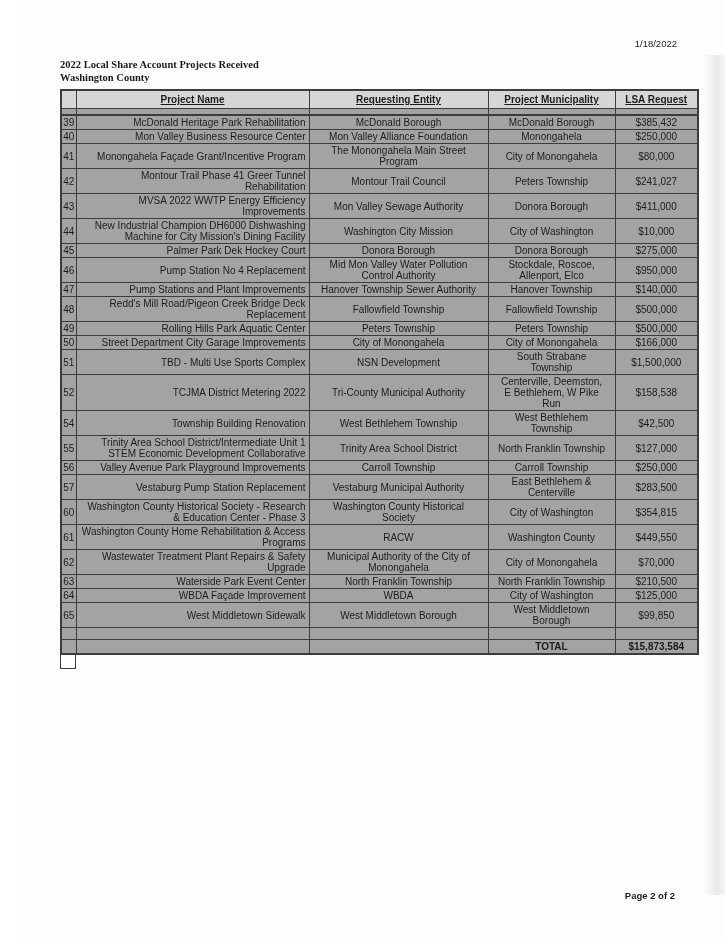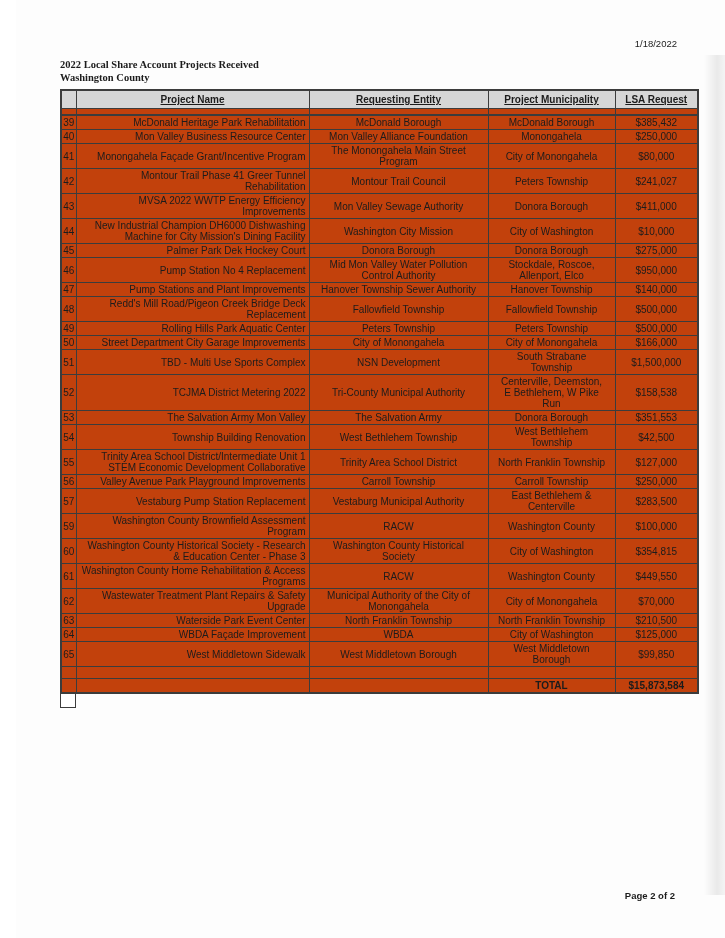--- a/index.html
+++ b/index.html
@@ -41,21 +41,21 @@
     line-height: 13px;
     white-space: nowrap;
     font-family: Liberation Serif, serif;
   }
   table.lsa {
     margin-top: 5px;
     width: 637px;
     border-collapse: collapse;
     table-layout: fixed;
     border: 2px solid var(--border);
-    background: #c2410c;
+    background: #a3a3a3;
   }
   .lsa th, .lsa td {
     border: 1px solid var(--border);
     font-size: 10px;
     line-height: 11px;
     padding: 1px 2px;
     vertical-align: middle;
     overflow: hidden;
     word-wrap: break-word;
   }
@@ -225,27 +225,20 @@
             <td>$1,500,000</td>
           </tr>
           <tr>
             <td>52</td>
             <td>TCJMA District Metering 2022</td>
             <td>Tri-County Municipal Authority</td>
             <td>Centerville, Deemston, E Bethlehem, W Pike Run</td>
             <td>$158,538</td>
           </tr>
           <tr>
-            <td>53</td>
-            <td>The Salvation Army Mon Valley</td>
-            <td>The Salvation Army</td>
-            <td>Donora Borough</td>
-            <td>$351,553</td>
-          </tr>
-          <tr>
             <td>54</td>
             <td>Township Building Renovation</td>
             <td>West Bethlehem Township</td>
             <td>West Bethlehem Township</td>
             <td>$42,500</td>
           </tr>
           <tr>
             <td>55</td>
             <td>Trinity Area School District/Intermediate Unit 1 STEM Economic Development Collaborative</td>
             <td>Trinity Area School District</td>
@@ -260,27 +253,20 @@
             <td>$250,000</td>
           </tr>
           <tr>
             <td>57</td>
             <td>Vestaburg Pump Station Replacement</td>
             <td>Vestaburg Municipal Authority</td>
             <td>East Bethlehem &amp; Centerville</td>
             <td>$283,500</td>
           </tr>
           <tr>
-            <td>59</td>
-            <td>Washington County Brownfield Assessment Program</td>
-            <td>RACW</td>
-            <td>Washington County</td>
-            <td>$100,000</td>
-          </tr>
-          <tr>
             <td>60</td>
             <td>Washington County Historical Society - Research &amp; Education Center - Phase 3</td>
             <td>Washington County Historical Society</td>
             <td>City of Washington</td>
             <td>$354,815</td>
           </tr>
           <tr>
             <td>61</td>
             <td>Washington County Home Rehabilitation &amp; Access Programs</td>
             <td>RACW</td>

